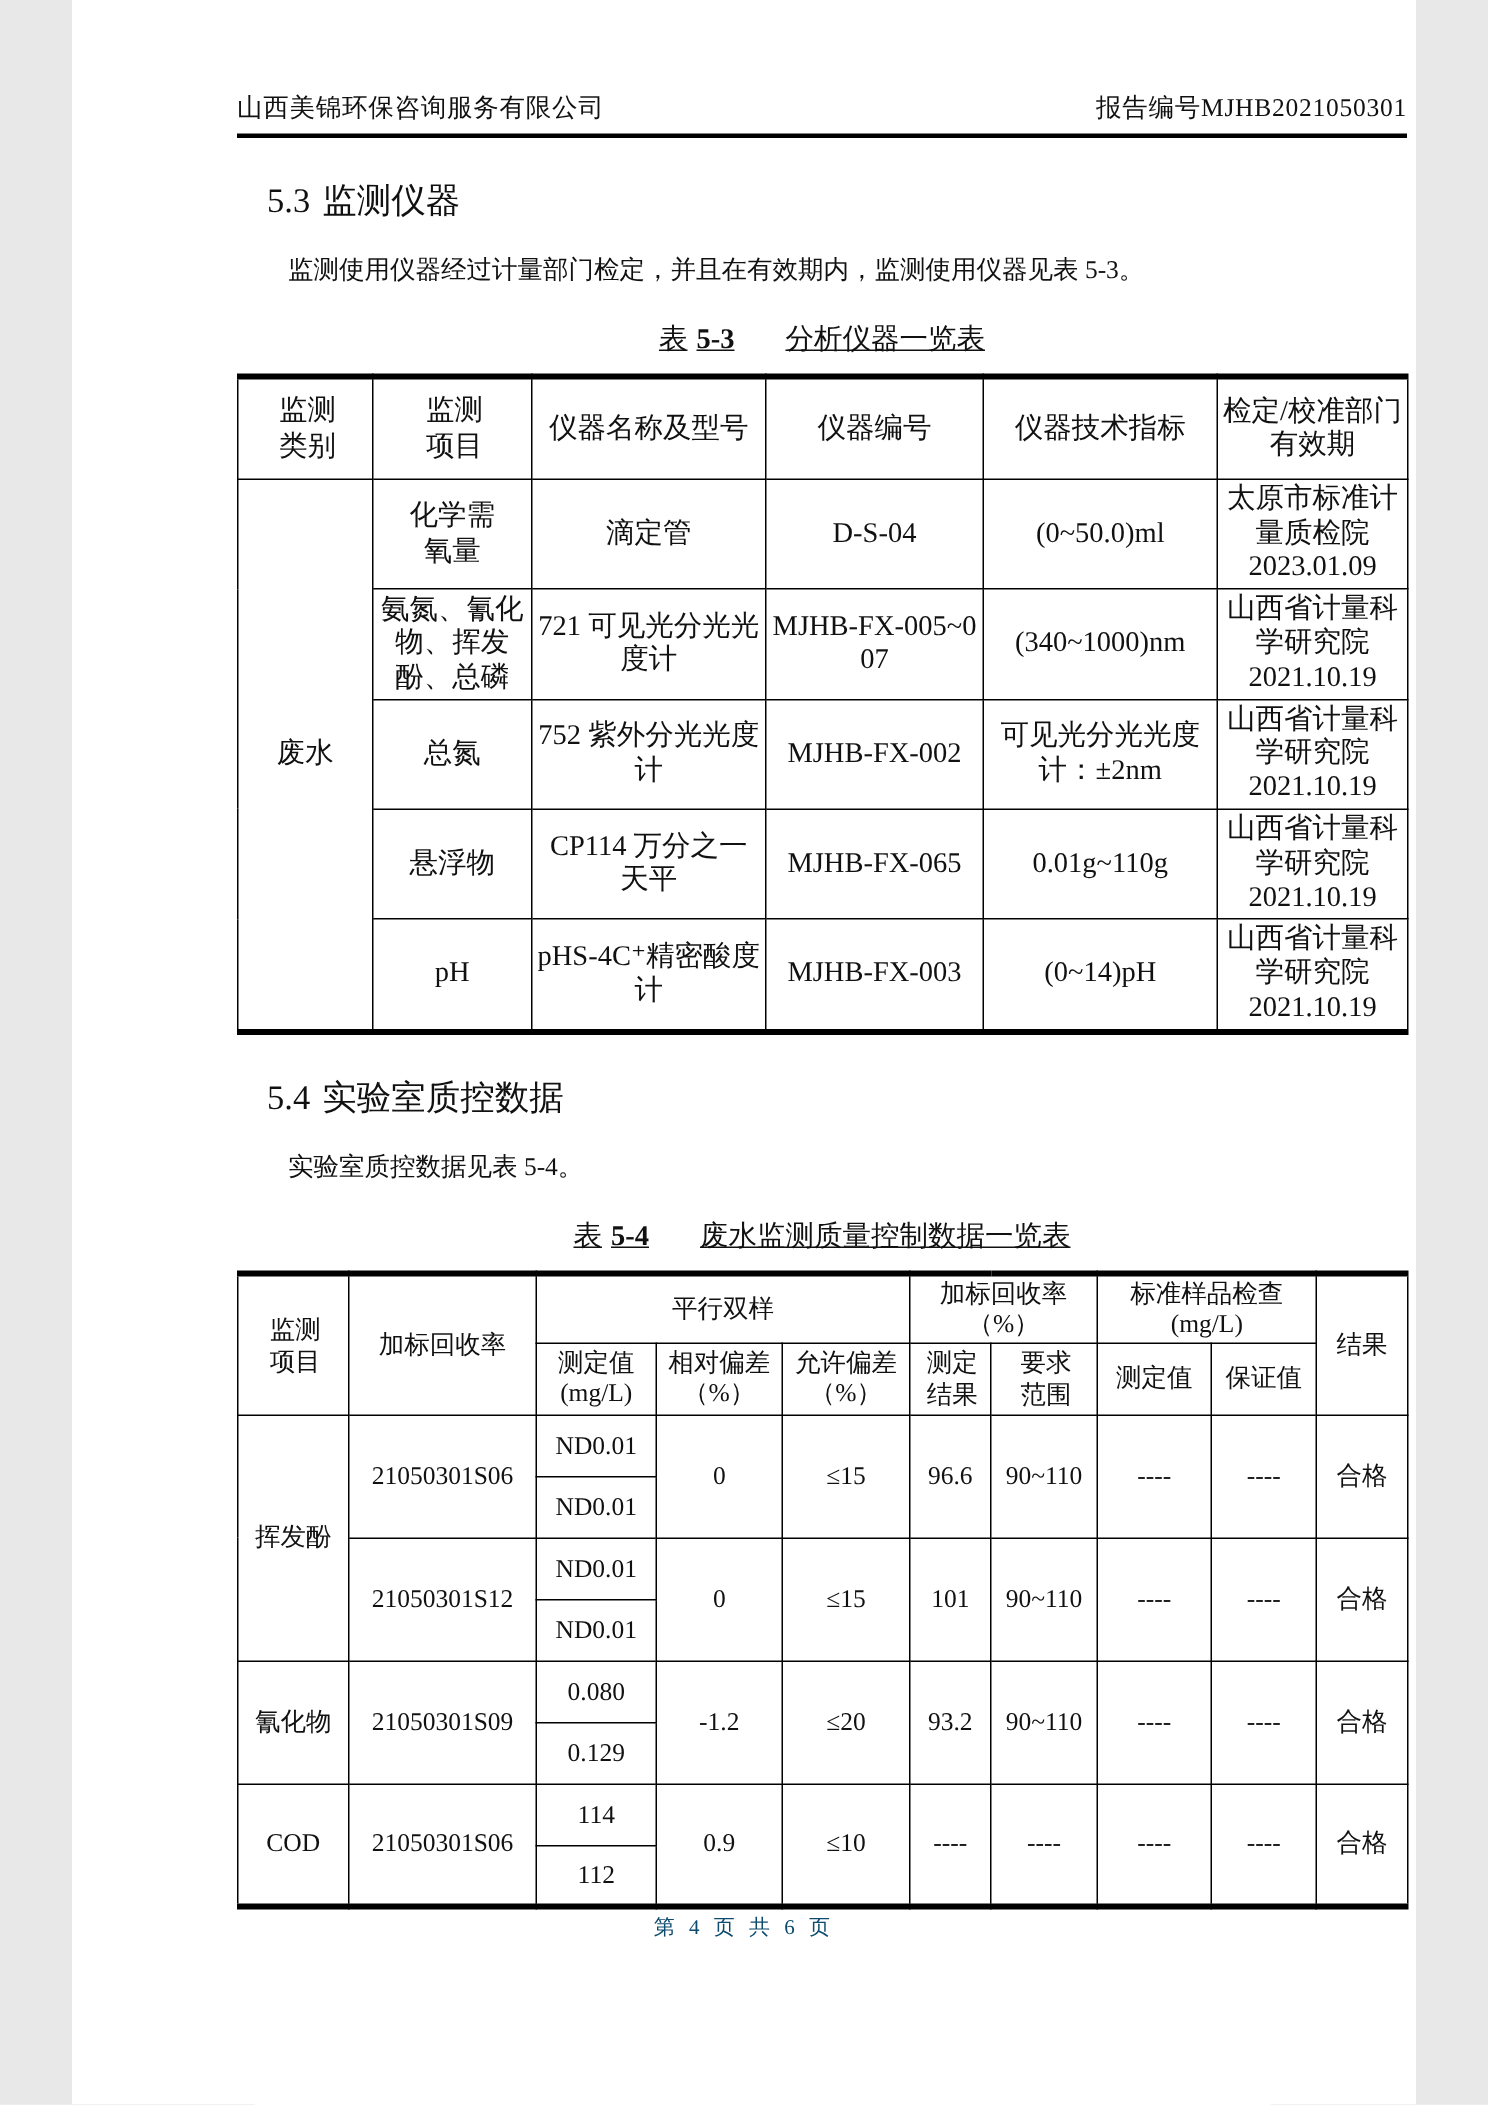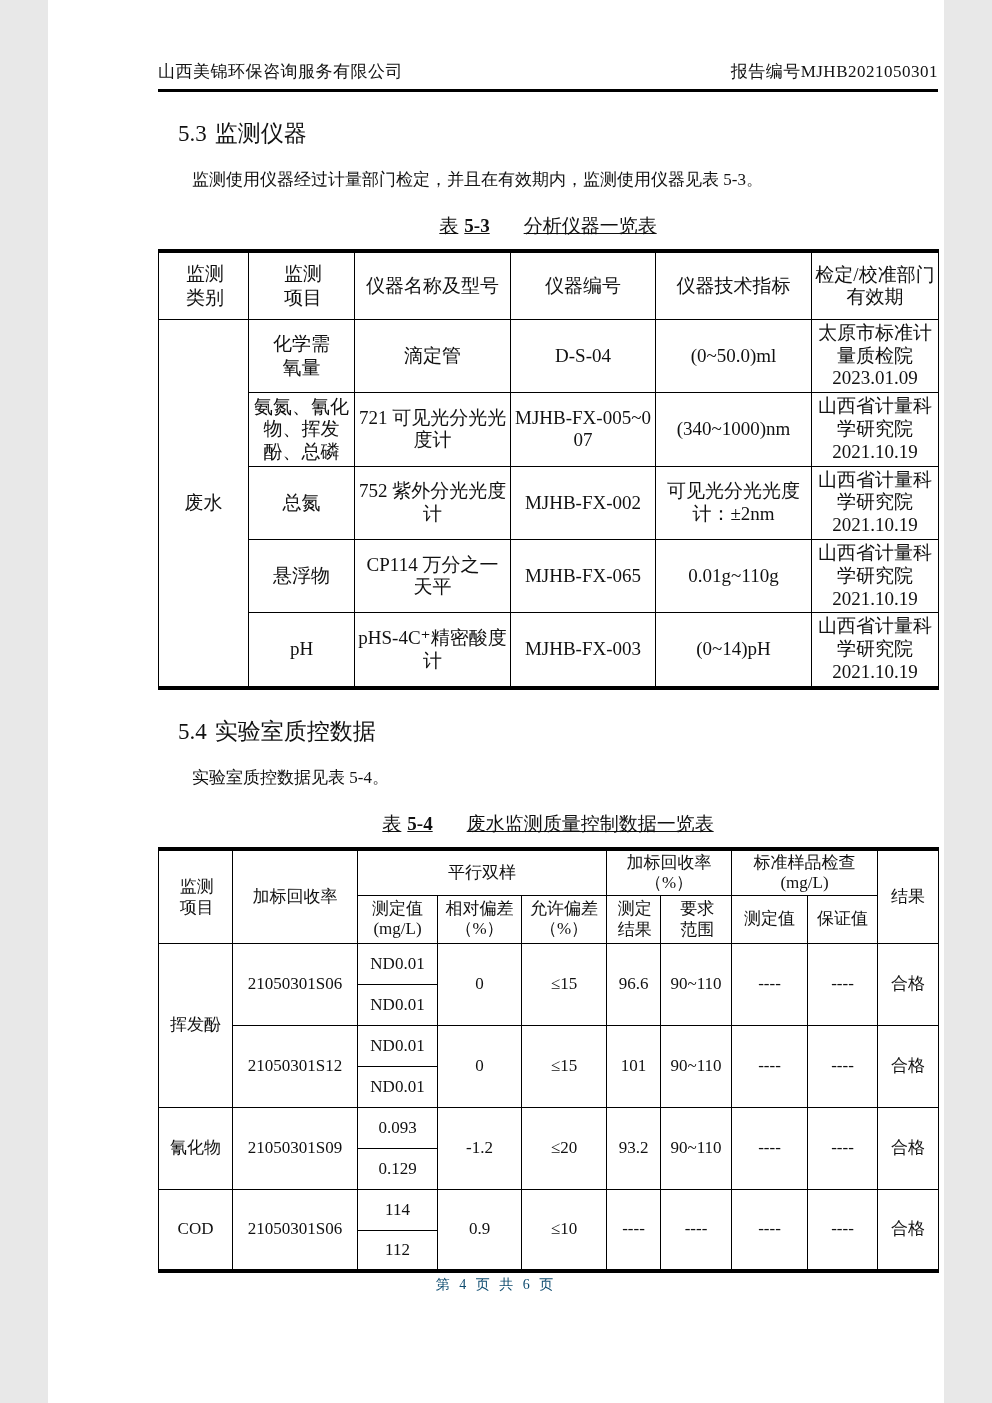--- a/index.html
+++ b/index.html
@@ -209,21 +209,21 @@
           <td rowspan="2">----</td>
           <td rowspan="2">----</td>
           <td rowspan="2">合格</td>
         </tr>
         <tr class="sub">
           <td>ND0.01</td>
         </tr>
         <tr class="sub">
           <td rowspan="2">氰化物</td>
           <td rowspan="2">21050301S09</td>
-          <td>0.093</td>
+          <td>0.080</td>
           <td rowspan="2">-1.2</td>
           <td rowspan="2">≤20</td>
           <td rowspan="2">93.2</td>
           <td rowspan="2">90~110</td>
           <td rowspan="2">----</td>
           <td rowspan="2">----</td>
           <td rowspan="2">合格</td>
         </tr>
         <tr class="sub">
           <td>0.129</td>

